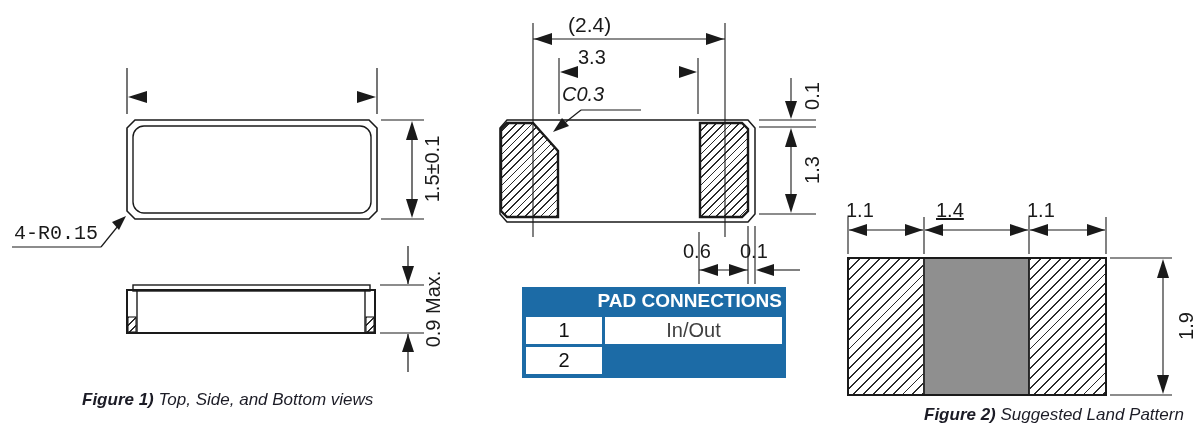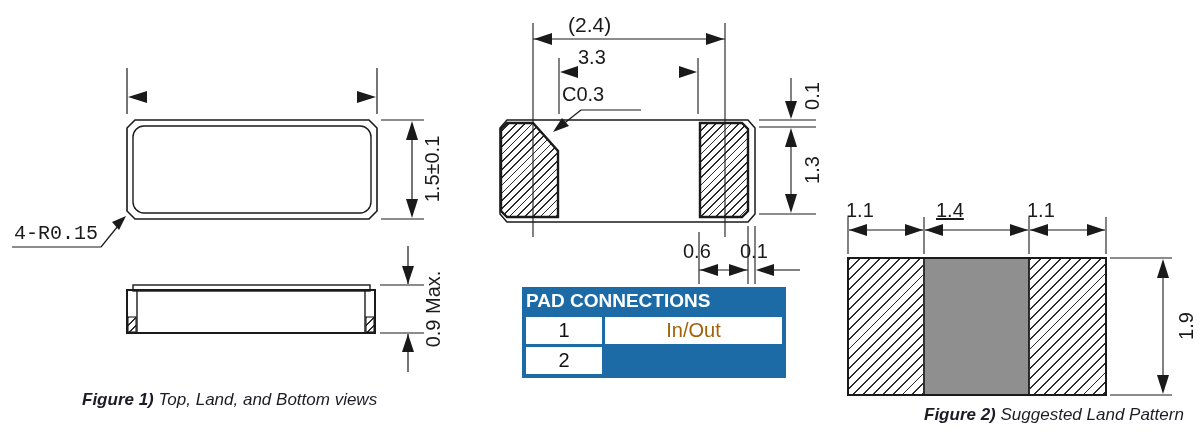--- a/index.html
+++ b/index.html
@@ -11,26 +11,26 @@
   .hatch-land{position:absolute;
          background:repeating-linear-gradient(135deg,#2b2b2b 0,#2b2b2b 1.3px,transparent 1.3px,transparent 7px);}
   .grayfill{position:absolute;background:#8f8f8f;}
   .lbl{position:absolute;font-size:20px;line-height:26px;text-align:left;color:#1a1a1a;white-space:nowrap;}
   .vlbl{position:absolute;width:120px;font-size:20px;line-height:26px;text-align:center;color:#1a1a1a;
         transform:rotate(-90deg);white-space:nowrap;}
   .cap{position:absolute;font-size:17px;line-height:22px;font-style:italic;color:#1c1c26;white-space:nowrap;}
   .cap b{font-weight:bold;}
   .pad-table{position:absolute;left:522px;top:287px;width:264px;height:91px;box-sizing:border-box;
              padding:0 4px 4px 4px;display:flex;flex-direction:column;background:#1c6ba6;}
-  .pt-header{height:27px;line-height:28px;color:#ffffff;font-weight:bold;font-size:19px;text-align:left;}
+  .pt-header{height:27px;line-height:28px;color:#ffffff;font-weight:bold;font-size:19px;text-align:right;}
   .pt-row{flex:1;display:flex;margin-top:3px;}
   .pt-cell-pad{width:76px;margin-right:3px;background:#ffffff;display:flex;align-items:center;
                justify-content:center;font-size:20px;color:#111;}
   .pt-cell-conn{flex:1;background:#ffffff;display:flex;align-items:center;justify-content:center;
-                font-size:20px;color:#a16207;}
+                font-size:20px;color:#404040;}
 </style>
 </head>
 <body>
 
 <div class="canvas">
 
   <div class="hatch" style="left:501px;top:123px;width:57px;height:94px;
               clip-path:polygon(6px 0,32px 0,57px 28px,57px 94px,6px 94px,0 88px,0 6px);"></div>
   <div class="hatch" style="left:700px;top:123px;width:48px;height:94px;
               clip-path:polygon(0 0,42px 0,48px 6px,48px 88px,42px 94px,0 94px);"></div>
@@ -156,21 +156,21 @@
       </g>
     </g>
   </svg>
 
   <div class="vlbl" style="left:372px;top:156px;">1.5±0.1</div>
   <div class="vlbl" style="left:373px;top:296px;">0.9 Max.</div>
   <div class="lbl" style="left:14px;top:221px;width:100px;text-align:left;font-family:Liberation Mono, monospace;">4-R0.15</div>
 
   <div class="lbl" style="left:568px;top:12px;width:120px;font-size:21px;">(2.4)</div>
   <div class="lbl" style="left:578px;top:44px;width:100px;">3.3</div>
-  <div class="lbl" style="left:562px;top:81px;width:100px;">C0.3</div>
+  <div class="lbl" style="left:562px;top:81px;width:100px;font-style:italic;">C0.3</div>
   <div class="vlbl" style="left:752px;top:83px;">0.1</div>
   <div class="vlbl" style="left:752px;top:157px;">1.3</div>
   <div class="lbl" style="left:683px;top:238px;width:80px;">0.6</div>
   <div class="lbl" style="left:740px;top:238px;width:80px;">0.1</div>
 
   <div class="lbl" style="left:846px;top:197px;width:80px;">1.1</div>
   <div class="lbl" style="left:936px;top:197px;width:80px;text-decoration:underline;">1.4</div>
   <div class="lbl" style="left:1027px;top:197px;width:80px;">1.1</div>
   <div class="vlbl" style="left:1126px;top:313px;">1.9</div>
 
@@ -179,19 +179,19 @@
     <div class="pt-row">
       <div class="pt-cell-pad">1</div>
       <div class="pt-cell-conn">In/Out</div>
     </div>
     <div class="pt-row">
       <div class="pt-cell-pad">2</div>
     </div>
   </div>
 
   <div class="cap" style="left:82px;top:389px;width:340px;">
-    <b>Figure 1)</b><span> Top, Land, and Bottom views</span>
+    <b>Figure 1)</b><span> Top, Side, and Bottom views</span>
   </div>
   <div class="cap" style="left:924px;top:404px;width:300px;font-style:italic;">
     <b>Figure 2)</b><span> Suggested Land Pattern</span>
   </div>
 
 </div>
 
 </body></html>

